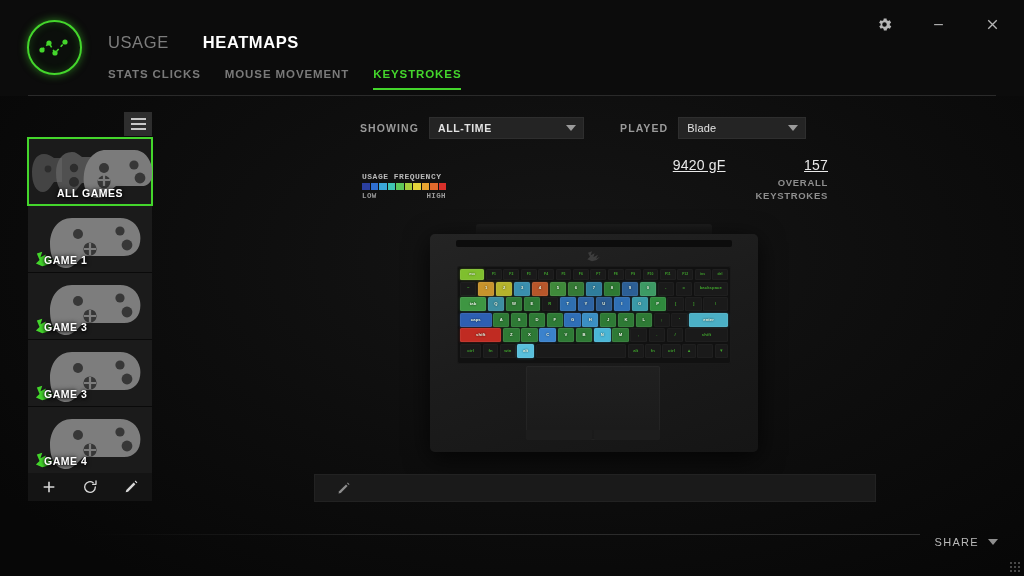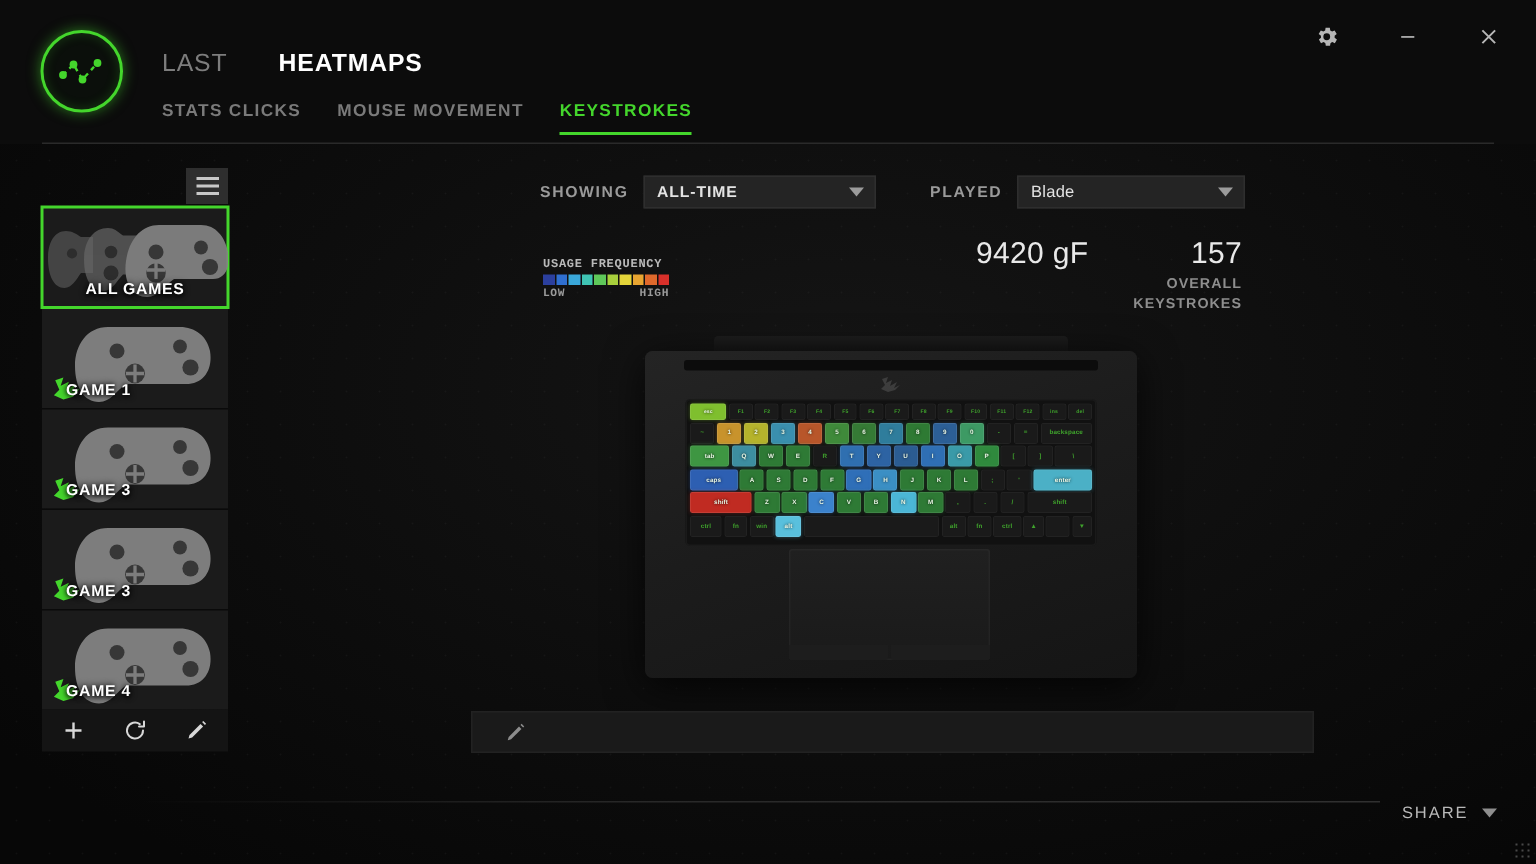--- a/index.html
+++ b/index.html
@@ -119,21 +119,21 @@
   .tb-label {
     font-size: 10.5px; color: #9a9a9a; letter-spacing: 1.1px;
     font-weight: 700; margin-right: 10px;
   }
   .dropdown {
     position: relative; height: 22px; background: #242424;
     border: 1px solid #2e2e2e; display: flex; align-items: center;
     padding: 0 22px 0 8px; cursor: pointer;
   }
   .dd-showing { width: 155px; }
-  .dd-devices { width: 152px; }
+  .dd-devices { width: 128px; }
   .dd-value {
     font-size: 10.5px; color: #e3e3e3; letter-spacing: 0.6px; font-weight: 700;
     white-space: nowrap; overflow: hidden;
   }
   .dd-value.normal { font-weight: 400; letter-spacing: 0.2px; font-size: 11px; }
   .dd-caret {
     position: absolute; right: 7px; top: 50%; transform: translateY(-50%);
     width: 0; height: 0; border-left: 5px solid transparent;
     border-right: 5px solid transparent; border-top: 6px solid #9b9b9b;
   }
@@ -153,22 +153,23 @@
     font-weight: 700; margin-top: 2px;
   }
 
   
   .stats {
     position: absolute; right: 196px; top: 158px;
     display: flex; align-items: flex-start; gap: 30px;
   }
   .stat { text-align: right; }
   .stat-value {
-    font-size: 20px; color: #e9e9e9; font-weight: 400; line-height: 1.1;
+    font-size: 14px; color: #e9e9e9; font-weight: 400; line-height: 1.1;
     letter-spacing: 0.2px;
+    text-decoration: underline;
   }
   .stat-label {
     font-size: 9.5px; color: #8e8e8e; letter-spacing: 0.7px;
     line-height: 1.35; margin-top: 4px; font-weight: 700;
   }
 
   
   .laptop {
     position: absolute; left: 430px; top: 224px; width: 328px; height: 228px;
   }
@@ -273,21 +274,21 @@
       <svg width="50" height="50" viewBox="0 0 50 50">
         <polyline points="13,28 20,21 26,31 36,20" fill="none" stroke="#44d62c" stroke-width="1.6" stroke-dasharray="3 3"></polyline>
         <circle cx="13" cy="28" r="2.6" fill="#44d62c"></circle>
         <circle cx="20" cy="21" r="2.6" fill="#44d62c"></circle>
         <circle cx="26" cy="31" r="2.6" fill="#44d62c"></circle>
         <circle cx="36" cy="20" r="2.6" fill="#44d62c"></circle>
       </svg>
     </div>
 
     <div class="navtabs">
-      <div class="navtab">LAST</div>
+      <div class="navtab">USAGE</div>
       <div class="navtab active">HEATMAPS</div>
     </div>
 
     <div class="subtabs">
       <div class="subtab">STATS CLICKS</div>
       <div class="subtab">MOUSE MOVEMENT</div>
       <div class="subtab active">KEYSTROKES</div>
     </div>
     <div class="subtab-rule"></div>
 

